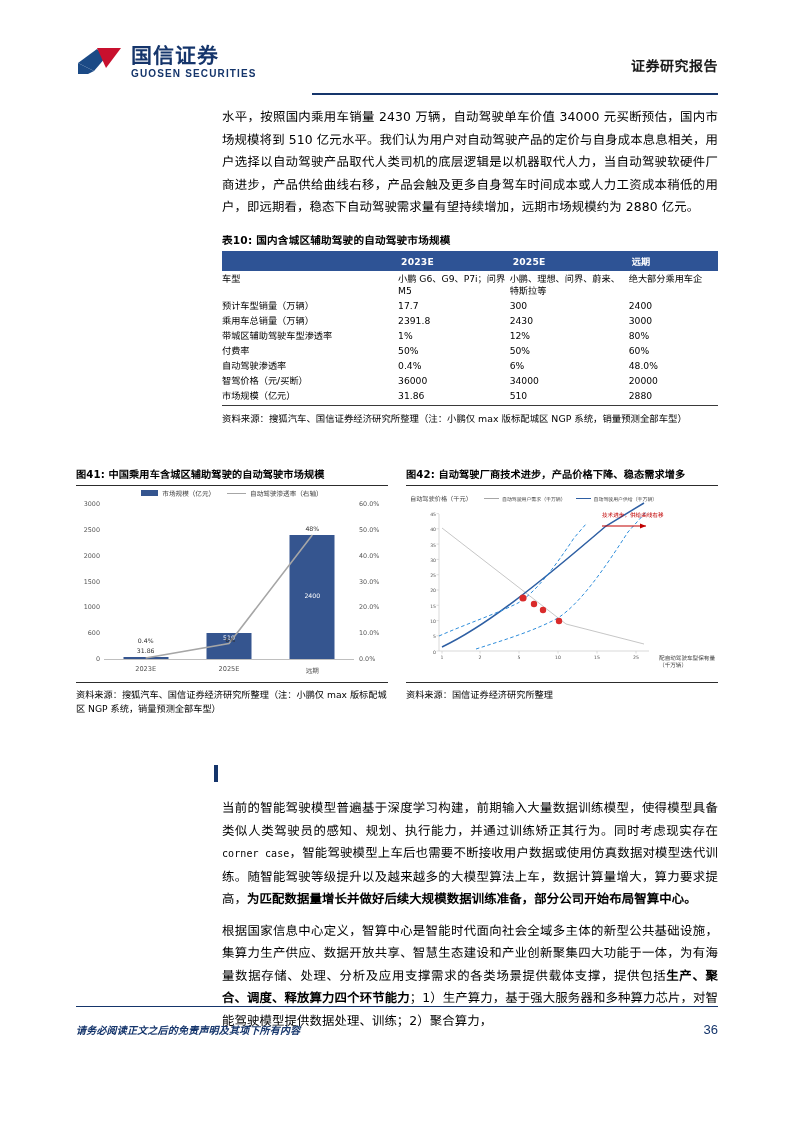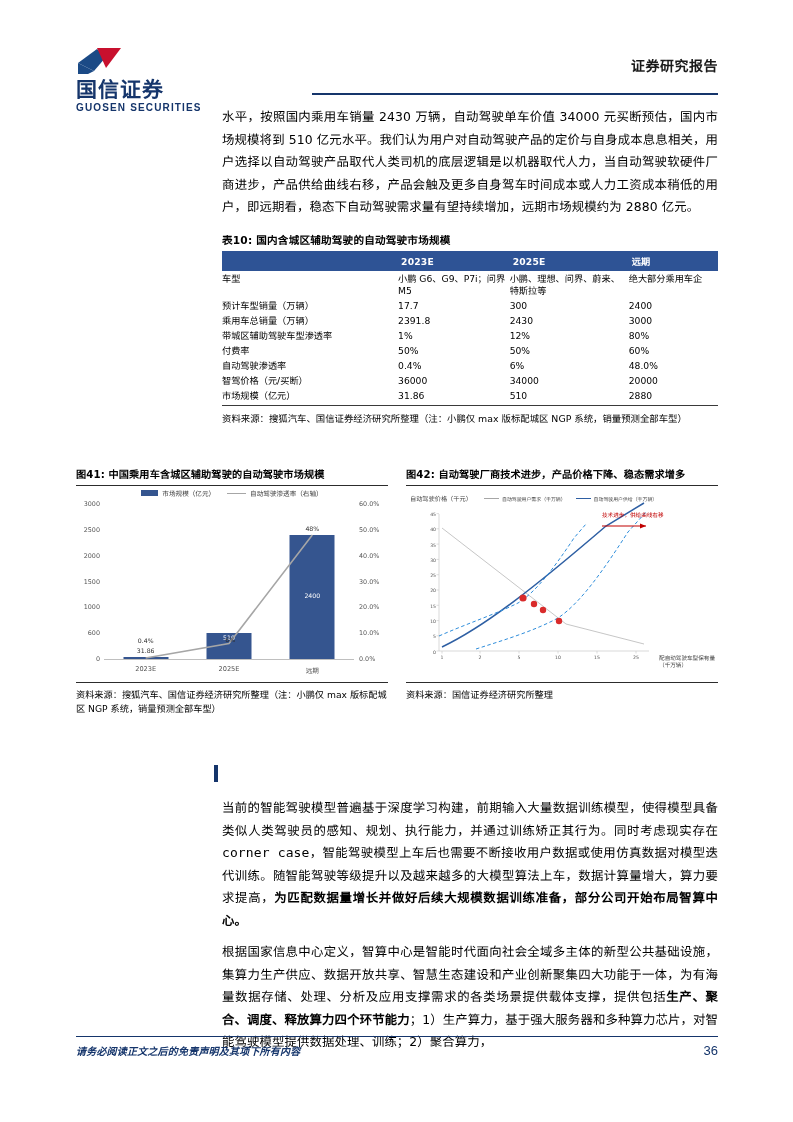--- a/index.html
+++ b/index.html
@@ -29,21 +29,20 @@
     top: 42px;
     width: 642px;
     height: 52px;
   }
   .logo-wrap {
     position: absolute;
     left: 0;
     top: 2px;
     display: flex;
     align-items: flex-start;
-    flex-direction: column;
   }
   .logo-mark {
     width: 48px;
     height: 34px;
     position: relative;
     margin-right: 7px;
   }
   .logo-text-block {
     display: flex;
     flex-direction: column;
@@ -98,21 +97,21 @@
     font-family: "DejaVu Sans", sans-serif;
     font-size: 12.4px;
     line-height: 22.5px;
     color: #000000;
     margin: 0 0 9px 0;
     text-align: justify;
     text-justify: inter-ideograph;
     letter-spacing: 0.1px;
   }
   p.body b { font-weight: 700; }
-  .mono { font-family: "DejaVu Sans Mono", monospace; font-size: 13px; }
+  .mono { font-family: "DejaVu Sans Mono", monospace; font-size: 10px; }
 
   
   .table-block {
     position: absolute;
     left: 222px;
     top: 232px;
     width: 496px;
   }
   .table-caption {
     font-family: "DejaVu Sans", sans-serif;
@@ -355,24 +354,24 @@
     position: absolute;
     left: 222px;
     top: 797px;
     width: 496px;
   }
 
   
   .footer {
     position: absolute;
     left: 76px;
-    top: 1036px;
+    top: 1006px;
     width: 642px;
     border-top: 1.3px solid #15356b;
-    padding-top: 6px;
+    padding-top: 15px;
     display: flex;
     justify-content: space-between;
     align-items: baseline;
   }
   .footer-note {
     font-family: "DejaVu Sans", sans-serif;
     font-size: 10px;
     font-style: italic;
     font-weight: 700;
     color: #15356b;

